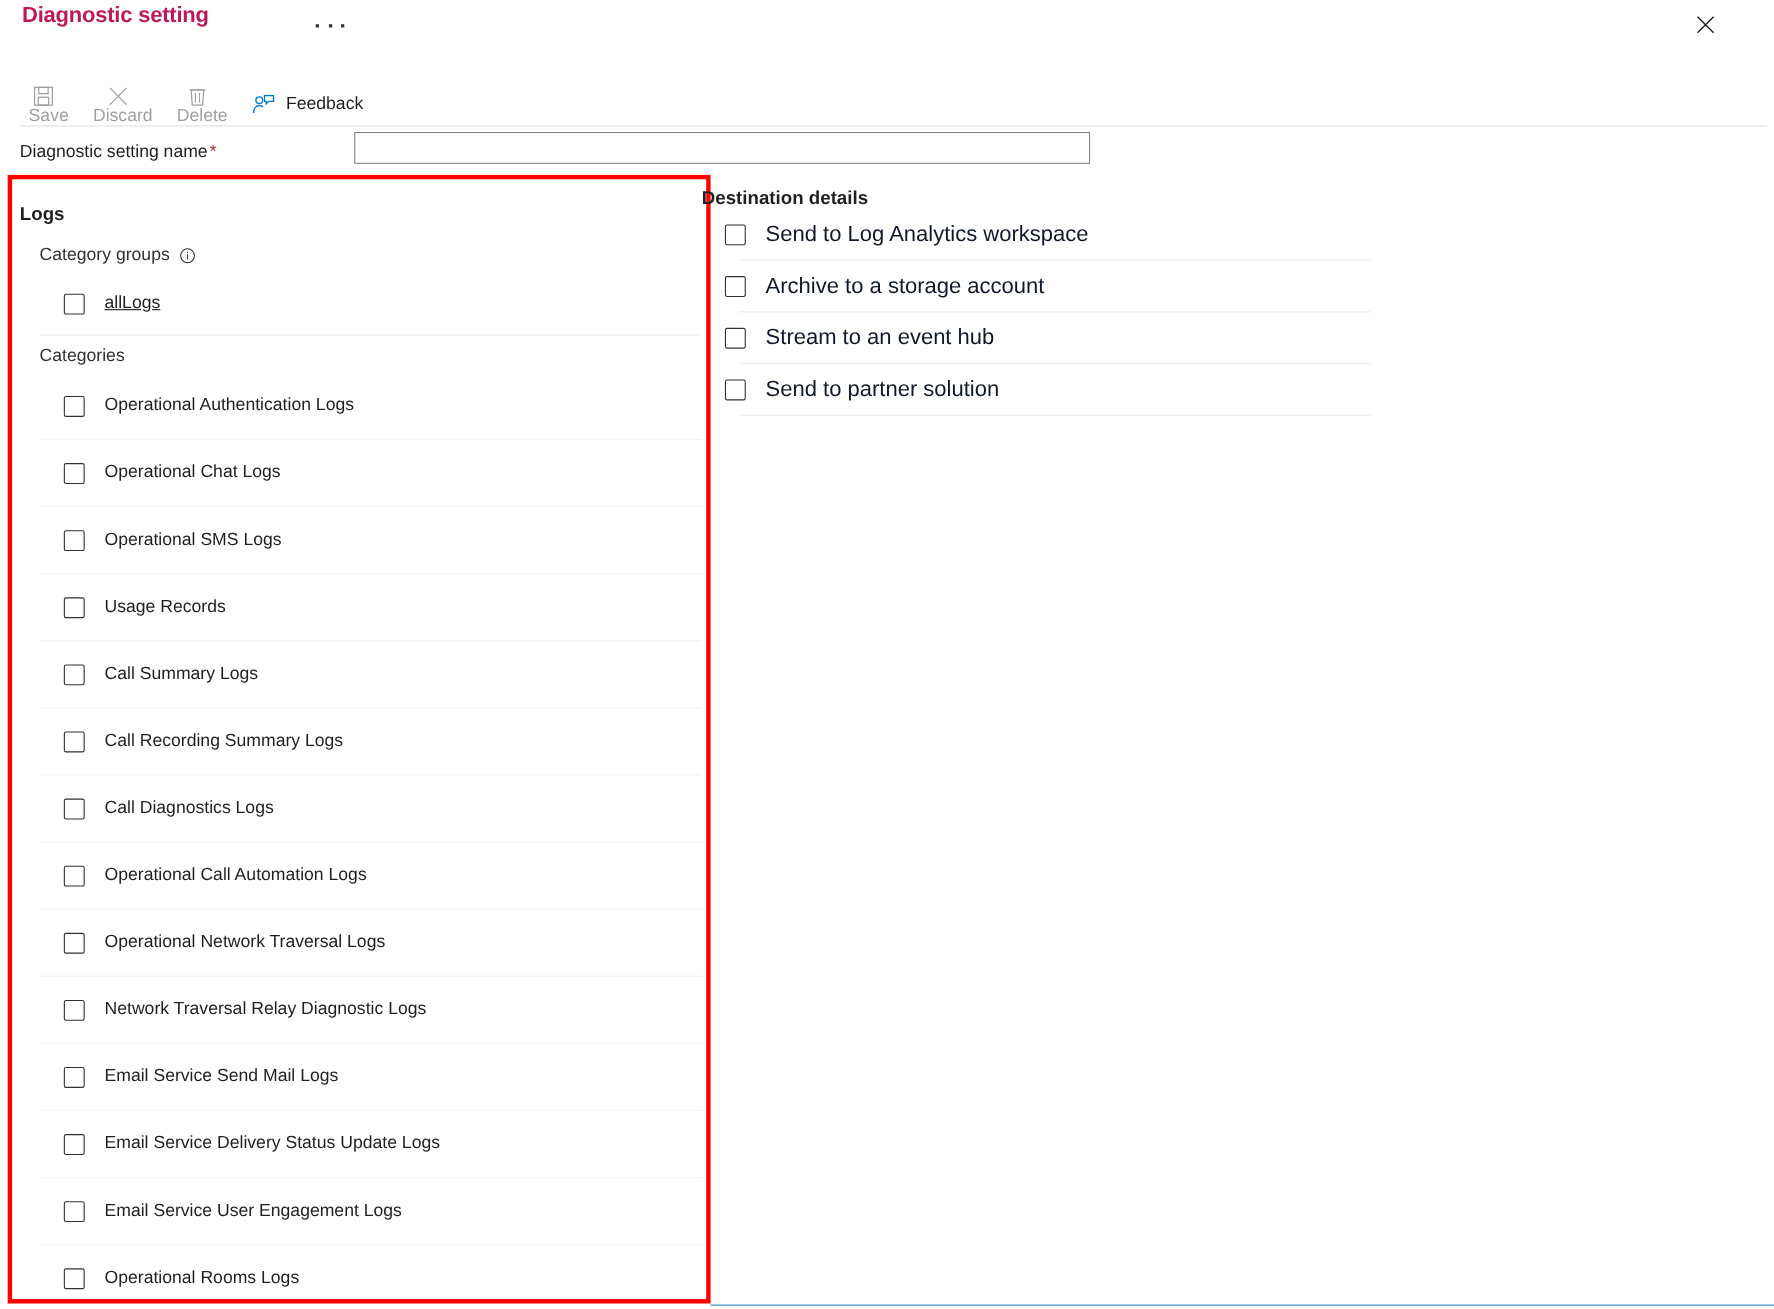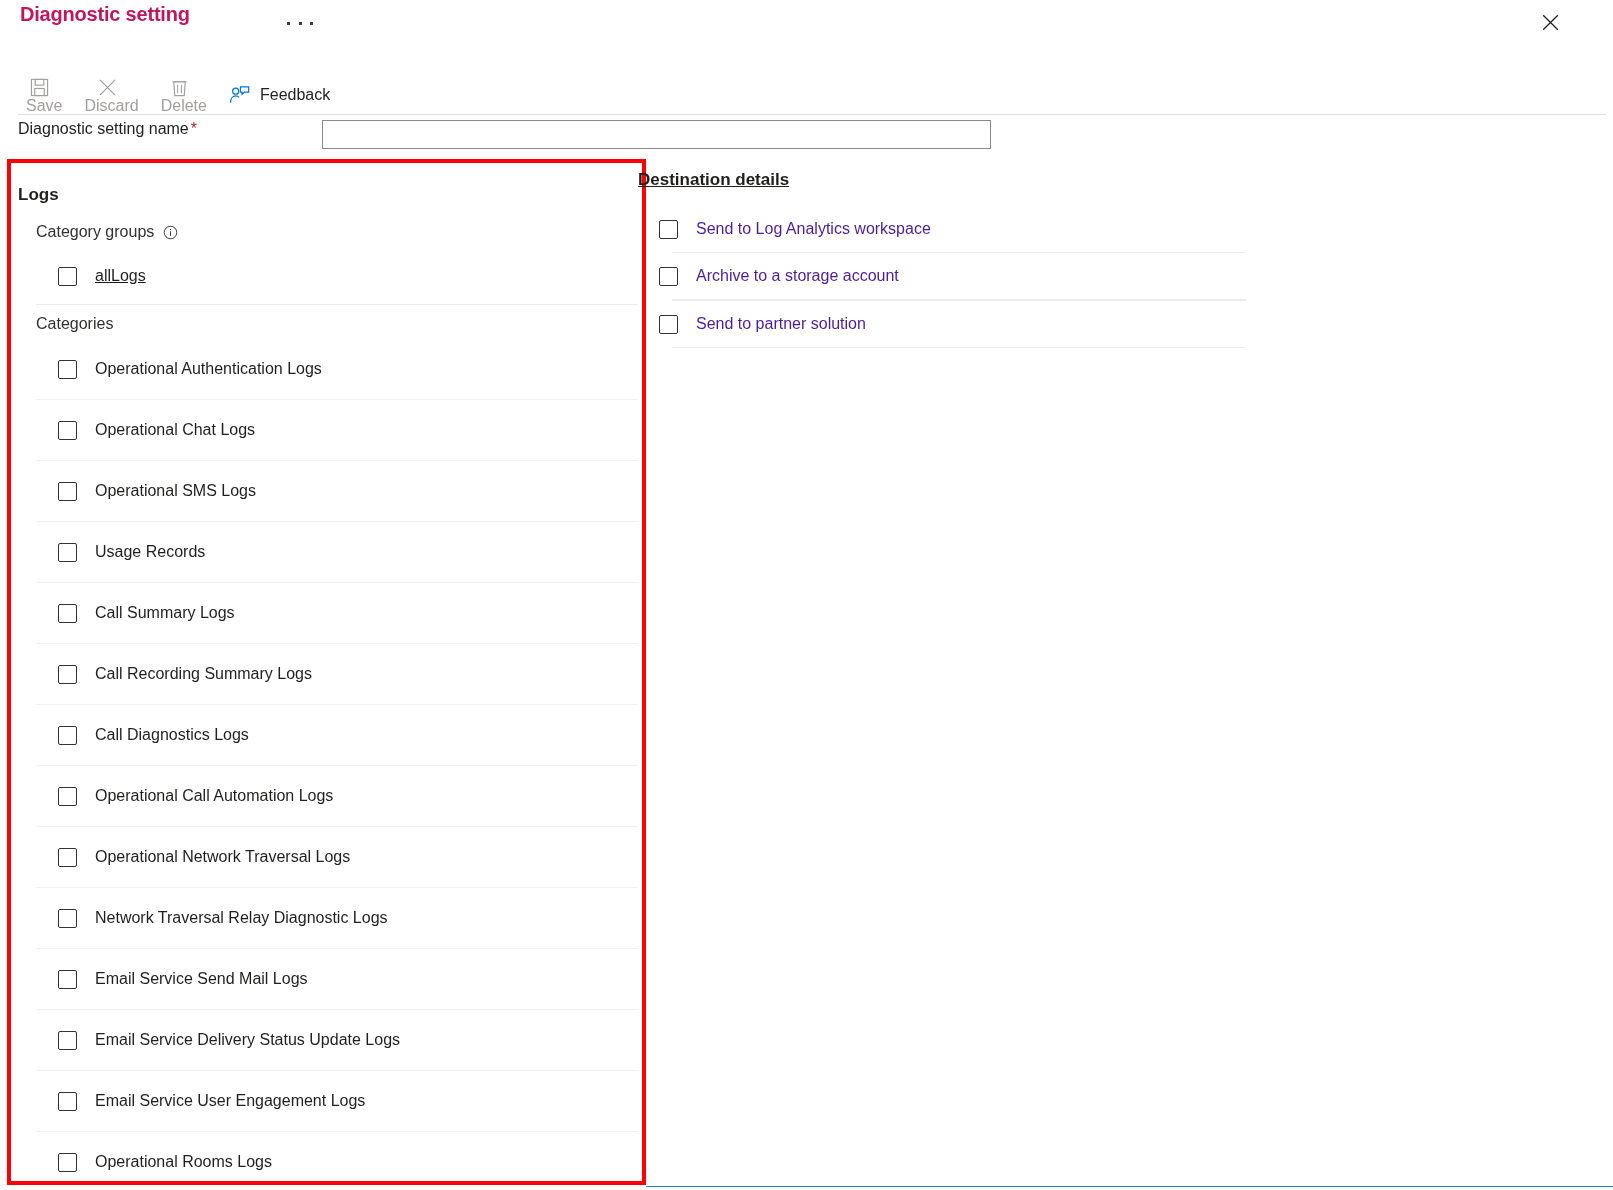--- a/index.html
+++ b/index.html
@@ -96,21 +96,21 @@
   }
 
   
   .name-row {
     position: absolute;
     left: 0; top: 120px;
     width: 1613px; height: 34px;
   }
   .name-label {
     position: absolute;
-    left: 18px; top: 0;
+    left: 18px; top: 10px;
     font-size: 16px;
     color: #201f1e;
     white-space: nowrap;
   }
   .req-star { color: #a4262c; margin-left: 2px; }
   .name-input {
     position: absolute;
     left: 322px; top: 0px;
     width: 669px; height: 29px;
     border: 1px solid #8a8886;
@@ -205,42 +205,42 @@
     color: #323130;
     margin: 0 0 6px 18px;
   }
 
   
   .dest-col {
     position: absolute;
     left: 638px; top: 170px;
     width: 640px;
   }
-  .dest-col .section-head { margin-bottom: 16px; text-decoration: underline; }
+  .dest-col .section-head { margin-bottom: 0; }
   .dest-row {
     position: relative;
     display: flex;
     align-items: center;
     height: 46px;
     padding-left: 21px;
     box-sizing: border-box;
     cursor: pointer;
   }
   .dest-row .cb {
     width: 19px; height: 19px;
     border: 1px solid #323130;
     border-radius: 2px;
     background: #ffffff;
     box-sizing: border-box;
     flex: 0 0 auto;
   }
   .dest-row .cb-label {
     margin-left: 18px;
-    font-size: 16px;
-    color: #4c1d95;
+    font-size: 20px;
+    color: #0f172a;
     white-space: nowrap;
   }
   .dest-sep {
     height: 1px;
     background: #edebe9;
     margin-left: 34px;
     width: 574px;
   }
 
   
@@ -449,20 +449,24 @@
       <span class="cb-label">Send to Log Analytics workspace</span>
     </div>
     <div class="dest-sep"></div>
 
     <div class="dest-row">
       <span class="cb"></span>
       <span class="cb-label">Archive to a storage account</span>
     </div>
     <div class="dest-sep"></div>
 
+    <div class="dest-row">
+      <span class="cb"></span>
+      <span class="cb-label">Stream to an event hub</span>
+    </div>
     <div class="dest-sep"></div>
 
     <div class="dest-row">
       <span class="cb"></span>
       <span class="cb-label">Send to partner solution</span>
     </div>
     <div class="dest-sep"></div>
 
   </div>
 </div>

